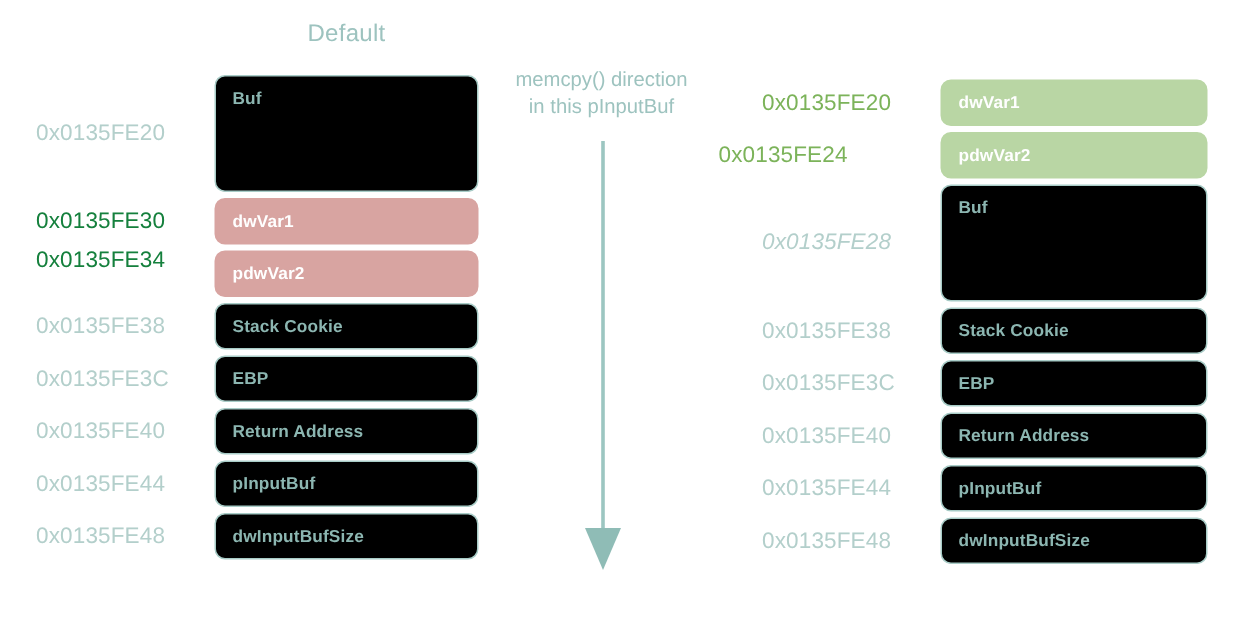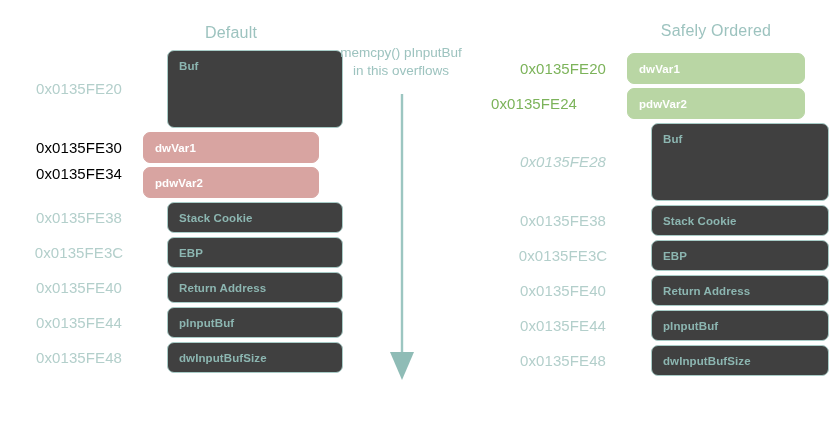--- a/index.html
+++ b/index.html
@@ -24,53 +24,52 @@
 
   
   .col-title {
     position: absolute;
     font-size: 16px;
     font-weight: 400;
     color: #9dc3bf;
     letter-spacing: .2px;
     white-space: nowrap;
   }
-  #title-default   { left: 143px; top: 24px; width: 176px; text-align: center; }
+  #title-default   { left: 143px; top: 14px; width: 176px; text-align: center; }
   #title-safe      { left: 627px; top: 22px; width: 178px; text-align: center; }
   .addr {
     position: absolute;
     font-size: 15px;
     font-weight: 400;
     white-space: nowrap;
-    text-align: center;
+    text-align: left;
     letter-spacing: .1px;
   }
   .addr.neutral { color: #b3cfcb; }
-  .addr.danger  { color: #000000; }
+  .addr.danger  { color: #15803d; }
   .addr.safe    { color: #7cb35a; }
 
   .slot {
     position: absolute;
     box-sizing: border-box;
     border-radius: 7px;
     display: block;
   }
   .slot .slot-label {
     position: absolute;
     left: 11px;
     top: 9px;
     font-size: 11.5px;
     font-weight: bold;
     letter-spacing: .1px;
     white-space: nowrap;
   }
   .slot.plain {
-    background: #404040;
+    background: #000000;
     border: 1.6px solid #a8ccc7;
-    margin-left: 24px;
   }
   .slot.plain .slot-label { color: #8cb6b1; }
 
   .slot.danger {
     background: #d8a4a1;
     border: 1.6px solid #d8a4a1;
   }
   .slot.danger .slot-label { color: #ffffff; }
 
   .slot.safe {
@@ -100,21 +99,20 @@
     height: 290px;
   }
 </style>
 </head>
 <body>
 
 <div id="canvas">
 
   <div class="col-title" id="title-default">Default</div>
 
-  <div class="col-title" id="title-safe">Safely Ordered</div>
 
   <div id="col-default-rows">
       <div class="addr neutral" style="left: 24px; width: 110px; top: 80px;">0x0135FE20</div>
       <div class="slot plain" style="left: 143px; width: 176px; top: 50px; height: 78px;">
         <span class="slot-label">Buf</span>
       </div>
       <div class="addr danger" style="left: 24px; width: 110px; top: 138.5px;">0x0135FE30</div>
       <div class="slot danger" style="left: 143px; width: 176px; top: 132px; height: 31px;">
         <span class="slot-label">dwVar1</span>
       </div>
@@ -172,22 +170,22 @@
       <div class="slot plain" style="left: 627px; width: 178px; top: 310px; height: 31px;">
         <span class="slot-label">pInputBuf</span>
       </div>
       <div class="addr neutral" style="left: 508px; width: 110px; top: 351.5px;">0x0135FE48</div>
       <div class="slot plain" style="left: 627px; width: 178px; top: 345px; height: 31px;">
         <span class="slot-label">dwInputBufSize</span>
       </div>
     </div>
 
   <div id="note">
-    <span class="nl">memcpy() pInputBuf</span>
-    <span class="nl">in this overflows</span>
+    <span class="nl">memcpy() direction</span>
+    <span class="nl">in this pInputBuf</span>
   </div>
 
   <svg id="arrow" viewBox="0 0 56 290">
     <line x1="28" y1="0" x2="28" y2="262" stroke="#9cc6c1" stroke-width="2.4"></line>
     <polygon points="16,258 40,258 28,286" fill="#8fbcb6"></polygon>
   </svg>
 
 </div>
 
 </body></html>

